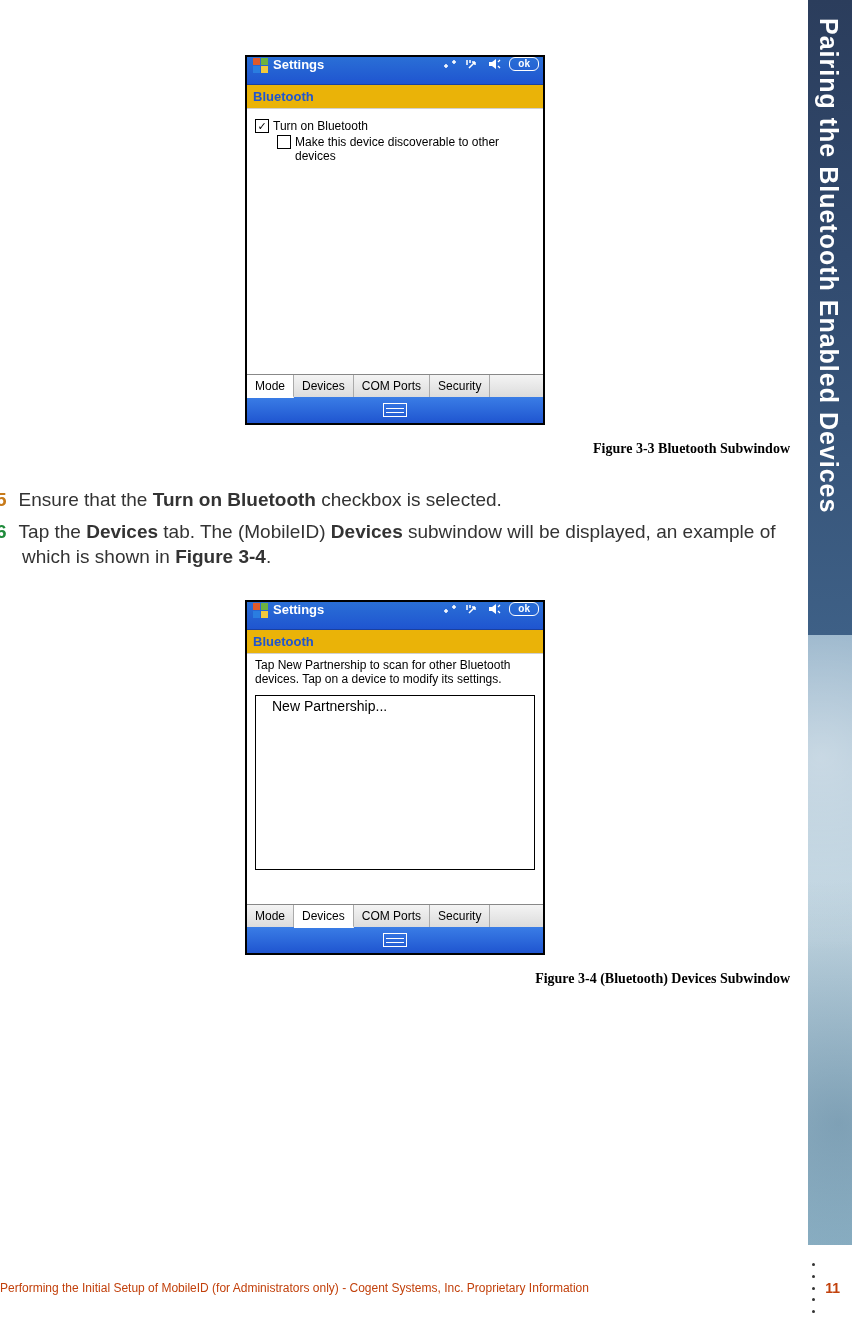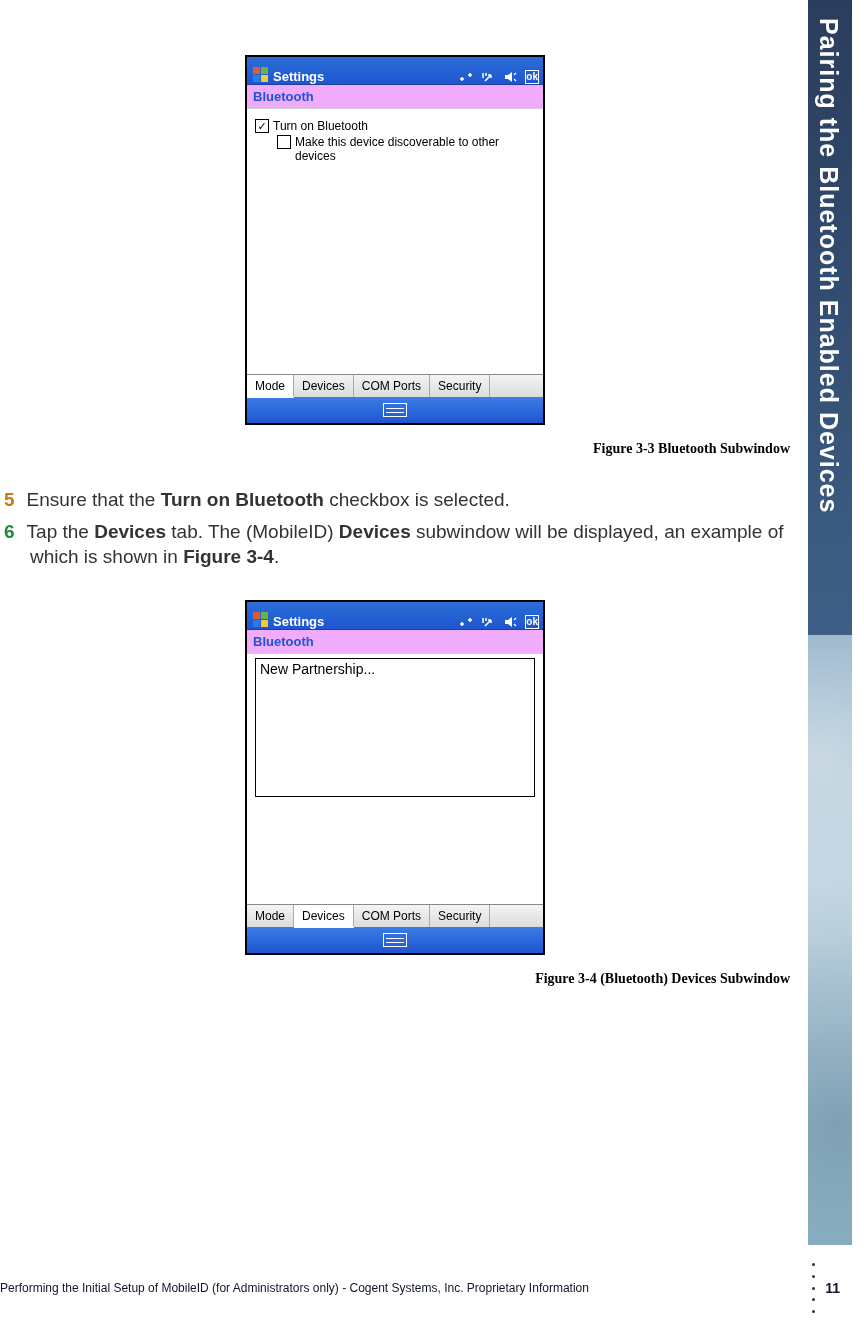--- a/index.html
+++ b/index.html
@@ -58,21 +58,21 @@
   .phone {
     width: 300px;
     border: 2px solid #000;
     margin: 55px auto 0 auto;
     background: #fff;
   }
   .phone-titlebar {
     height: 28px;
     background: linear-gradient(180deg, #2a6fd6 0%, #1f55d0 100%);
     display: flex;
-    align-items: flex-end;
+    align-items: flex-start;
     color: #fff;
     font-size: 13px;
     font-weight: 700;
     font-family: Tahoma, Arial, sans-serif;
     padding: 0 4px;
     border-bottom: 1px solid #1a40a0;
   }
   .winflag {
     width: 18px; height: 18px;
     margin-right: 4px;
@@ -81,30 +81,30 @@
   .winflag span { position: absolute; width: 7px; height: 7px; }
   .wf-r { background: #e05a2a; top: 1px; left: 2px; }
   .wf-g { background: #6cb23f; top: 1px; left: 10px; }
   .wf-b { background: #2a7de0; top: 9px; left: 2px; }
   .wf-y { background: #f2c93b; top: 9px; left: 10px; }
   .tb-spacer { flex: 1; }
   .tb-icons { display: flex; gap: 8px; align-items: center; }
   .tb-icons svg { display: block; }
   .okbox {
     border: 1px solid #fff;
-    border-radius: 0;
+    border-radius: 6px;
     font-size: 10px;
     font-weight: 700;
-    padding: 1px 0;
+    padding: 1px 8px;
     line-height: 1;
     color: #fff;
   }
   .phone-subtitle {
     height: 24px;
-    background: #f0abfc;
+    background: #eab308;
     border-bottom: 1px solid #d0d0d0;
     color: #1f55d0;
     font: 700 13px Tahoma, Arial, sans-serif;
     padding: 4px 6px;
   }
   .phone-body {
     height: 265px;
     background: #fff;
     padding: 10px 8px 0 8px;
     font: 12px Tahoma, Arial, sans-serif;
@@ -130,22 +130,22 @@
   .chk-indent { margin-left: 22px; }
   .chk-row span.lbl { line-height: 14px; }
   .phone-body .helptext {
     font: 12px Tahoma, Arial, sans-serif;
     color: #000;
     margin-bottom: 8px;
     line-height: 1.2;
   }
   .listbox {
     border: 1px solid #000;
-    height: 139px;
-    padding: 2px 4px;
+    height: 175px;
+    padding: 2px 16px;
     font: 14px Tahoma, Arial, sans-serif;
   }
   .phone-tabs {
     display: flex;
     border-top: 1px solid #888;
     background: #c4b5fd;
   }
   .phone-tab {
     font: 12px Tahoma, Arial, sans-serif;
     padding: 4px 8px 3px 8px;
@@ -192,37 +192,37 @@
     margin: 16px 0 30px 0;
     color: #000;
   }
 
   
   .step {
     font: 19px Verdana, Arial, sans-serif;
     color: #333;
     line-height: 1.35;
     margin: 0 0 6px 0;
-    padding-left: 30px;
+    padding-left: 22px;
     text-indent: -26px;
   }
   .step .num { font-weight: 700; margin-right: 12px; }
   .n5 { color: #c77a1a; }
   .n6 { color: #1f8a3b; }
   .step b { font-weight: 700; font-family: Tahoma, Verdana, sans-serif; }
   .step .figref { font-family: Liberation Sans, sans-serif; font-weight: 700; }
 
   
   .footer {
     position: absolute;
     bottom: 30px;
     left: 0;
     width: 840px;
     font: 12px Arial, sans-serif;
-    color: #0f172a;
+    color: #c2410c;
     display: flex;
     align-items: center;
   }
   .footer .ftext { flex: 1; }
   .footer .dots {
     display: flex;
     flex-direction: column;
     gap: 4px;
     margin: 0 10px;
     align-items: center;
@@ -319,20 +319,21 @@
           </svg>
         <svg width="14" height="12" viewBox="0 0 14 12">
             <path d="M2 4 L5 4 L9 1 L9 11 L5 8 L2 8 Z" fill="#fff"></path>
             <path d="M11 4 L13 2 M11 8 L13 10" stroke="#fff" stroke-width="1.3"></path>
           </svg>
         <span class="okbox">ok</span>
       </span>
     </div>
     <div class="phone-subtitle">Bluetooth</div>
     <div class="phone-body" style="height:250px;padding-top:4px">
+      <div class="helptext">Tap New Partnership to scan for other Bluetooth devices. Tap on a device to modify its settings.</div>
       <div class="listbox">
         <div>New Partnership...</div>
       </div>
     </div>
     <div class="phone-tabs">
       <div class="phone-tab">Mode</div>
       <div class="phone-tab active">Devices</div>
       <div class="phone-tab">COM Ports</div>
       <div class="phone-tab">Security</div>
       <div class="tabs-filler"></div>

